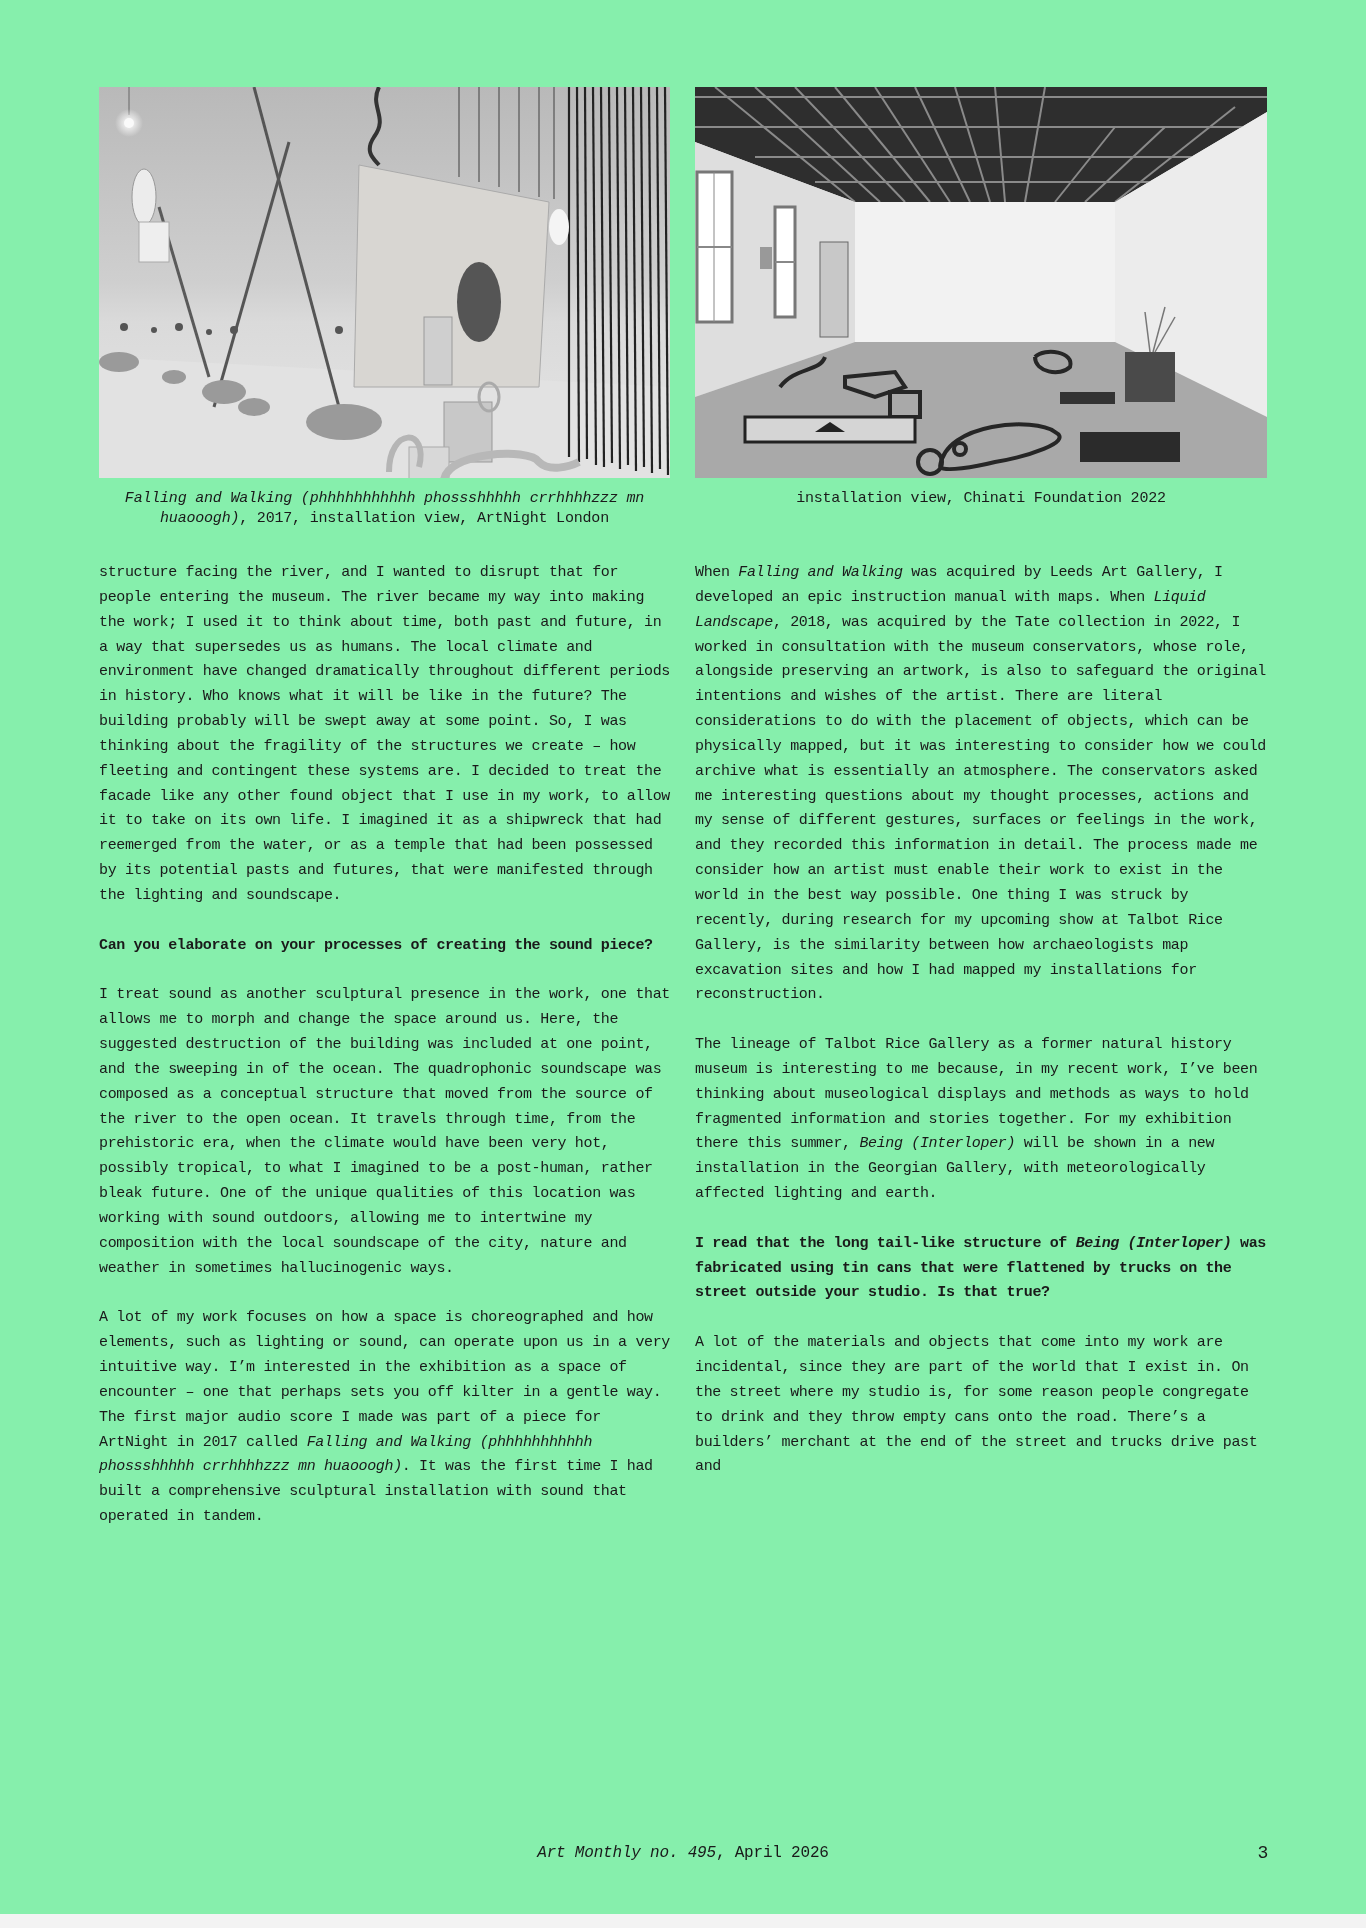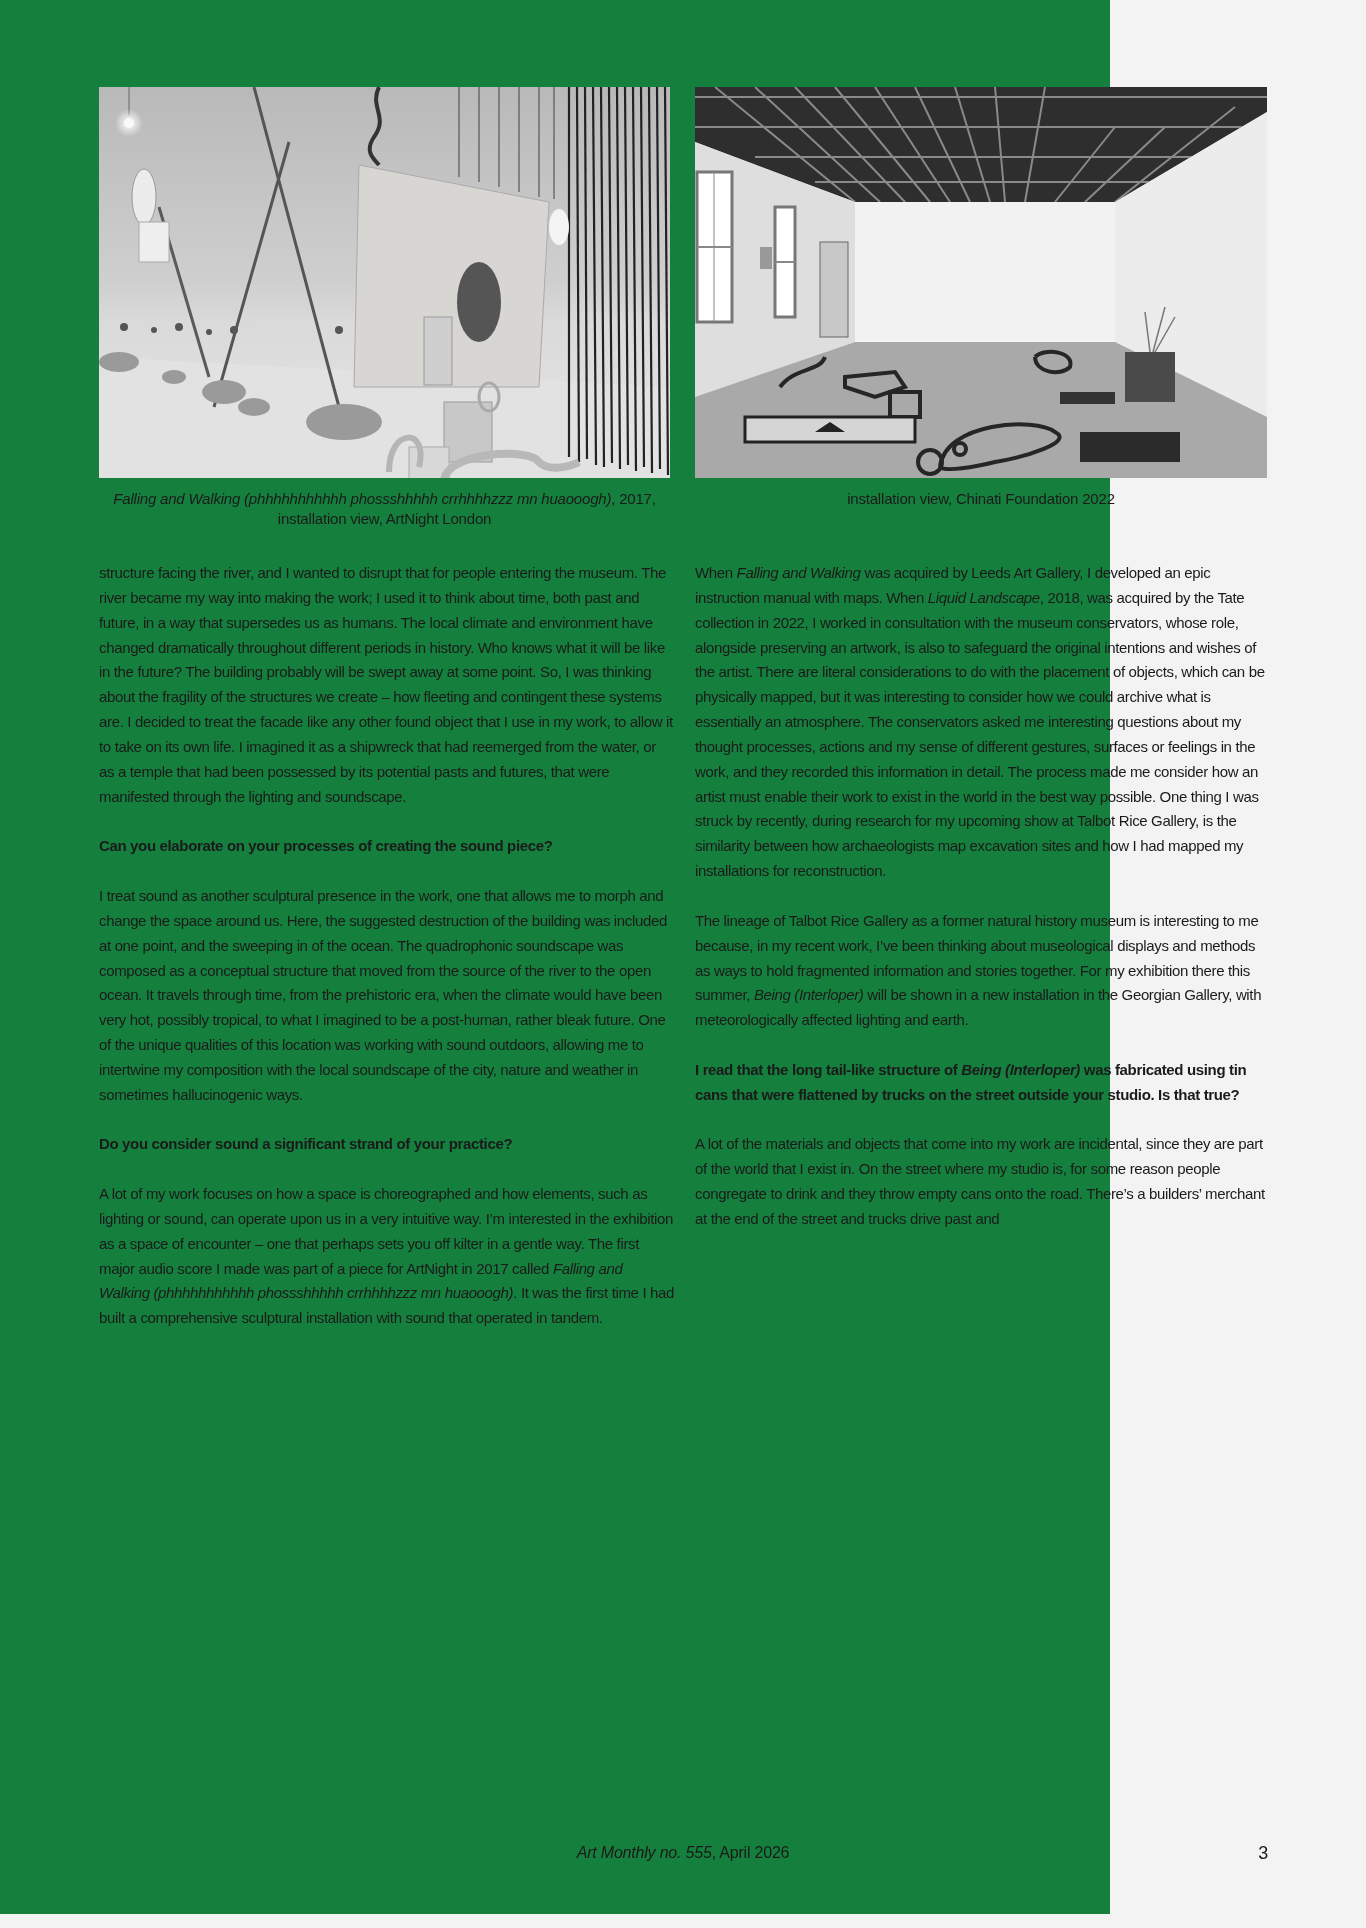--- a/index.html
+++ b/index.html
@@ -4,23 +4,23 @@
   <style>
     html, body { margin: 0; padding: 0; }
     body {
       width: 1366px; height: 1928px;
       background: #f3f3f3;
       position: relative;
       overflow: hidden;
     }
     .page {
       position: absolute; left: 0; top: 0;
-      width: 1110px; height: 1914px;
-      background: #15803d;
-      font-family: Liberation Sans, sans-serif;
+      width: 1366px; height: 1914px;
+      background: #86efac;
+      font-family: Liberation Mono, monospace;
       color: #1a1a1a;
     }
     .figure { position: absolute; top: 87px; height: 391px; overflow: hidden; }
     .fig-left { left: 99px; width: 571px; }
     .fig-right { left: 695px; width: 572px; }
     .figure svg { display: block; width: 100%; height: 100%; }
     .caption {
       position: absolute; top: 489px;
       font-size: 15px; line-height: 20px; text-align: center;
       letter-spacing: -0.2px;
@@ -201,28 +201,27 @@
     </svg>
   </div>
 
   <div class="caption cap-left"><em>Falling and Walking (phhhhhhhhhhh phossshhhhh crrhhhhzzz mn huaooogh)</em><span>, 2017, installation view, ArtNight London</span></div>
   <div class="caption cap-right">installation view, Chinati Foundation 2022</div>
 
   <div class="col col-left">
     <p>structure facing the river, and I wanted to disrupt that for people entering the museum. The river became my way into making the work; I used it to think about time, both past and future, in a way that supersedes us as humans. The local climate and environment have changed dramatically throughout different periods in history. Who knows what it will be like in the future? The building probably will be swept away at some point. So, I was thinking about the fragility of the structures we create – how fleeting and contingent these systems are. I decided to treat the facade like any other found object that I use in my work, to allow it to take on its own life. I imagined it as a shipwreck that had reemerged from the water, or as a temple that had been possessed by its potential pasts and futures, that were manifested through the lighting and soundscape.</p>
     <p class="q">Can you elaborate on your processes of creating the sound piece?</p>
     <p>I treat sound as another sculptural presence in the work, one that allows me to morph and change the space around us. Here, the suggested destruction of the building was included at one point, and the sweeping in of the ocean. The quadrophonic soundscape was composed as a conceptual structure that moved from the source of the river to the open ocean. It travels through time, from the prehistoric era, when the climate would have been very hot, possibly tropical, to what I imagined to be a post-human, rather bleak future. One of the unique qualities of this location was working with sound outdoors, allowing me to intertwine my composition with the local soundscape of the city, nature and weather in sometimes hallucinogenic ways.</p>
-    <p class="q">Do you consider sound a significant strand of your practice?</p>
     <p class="last"><span>A lot of my work focuses on how a space is choreographed and how elements, such as lighting or sound, can operate upon us in a very intuitive way. I’m interested in the exhibition as a space of encounter – one that perhaps sets you off kilter in a gentle way. The first major audio score I made was part of a piece for ArtNight in 2017 called </span><em>Falling and Walking (phhhhhhhhhhh phossshhhhh crrhhhhzzz mn huaooogh)</em><span>. It was the first time I had built a comprehensive sculptural installation with sound that operated in tandem.</span></p>
   </div>
 
   <div class="col col-right">
     <p><span>When </span><em>Falling and Walking</em><span> was acquired by Leeds Art Gallery, I developed an epic instruction manual with maps. When </span><em>Liquid Landscape</em><span>, 2018, was acquired by the Tate collection in 2022, I worked in consultation with the museum conservators, whose role, alongside preserving an artwork, is also to safeguard the original intentions and wishes of the artist. There are literal considerations to do with the placement of objects, which can be physically mapped, but it was interesting to consider how we could archive what is essentially an atmosphere. The conservators asked me interesting questions about my thought processes, actions and my sense of different gestures, surfaces or feelings in the work, and they recorded this information in detail. The process made me consider how an artist must enable their work to exist in the world in the best way possible. One thing I was struck by recently, during research for my upcoming show at Talbot Rice Gallery, is the similarity between how archaeologists map excavation sites and how I had mapped my installations for reconstruction.</span></p>
     <p><span>The lineage of Talbot Rice Gallery as a former natural history museum is interesting to me because, in my recent work, I’ve been thinking about museological displays and methods as ways to hold fragmented information and stories together. For my exhibition there this summer, </span><em>Being (Interloper)</em><span> will be shown in a new installation in the Georgian Gallery, with meteorologically affected lighting and earth.</span></p>
     <p class="q"><span>I read that the long tail-like structure of </span><em>Being (Interloper)</em><span> was fabricated using tin cans that were flattened by trucks on the street outside your studio. Is that true?</span></p>
     <p class="last">A lot of the materials and objects that come into my work are incidental, since they are part of the world that I exist in. On the street where my studio is, for some reason people congregate to drink and they throw empty cans onto the road. There’s a builders’ merchant at the end of the street and trucks drive past and</p>
   </div>
 
   <div class="footer">
-    <div class="footer-center"><em>Art Monthly no. 555</em><span>, April 2026</span></div>
+    <div class="footer-center"><em>Art Monthly no. 495</em><span>, April 2026</span></div>
     <div class="footer-pagenum">3</div>
   </div>
 </div>
 
 </body></html>

